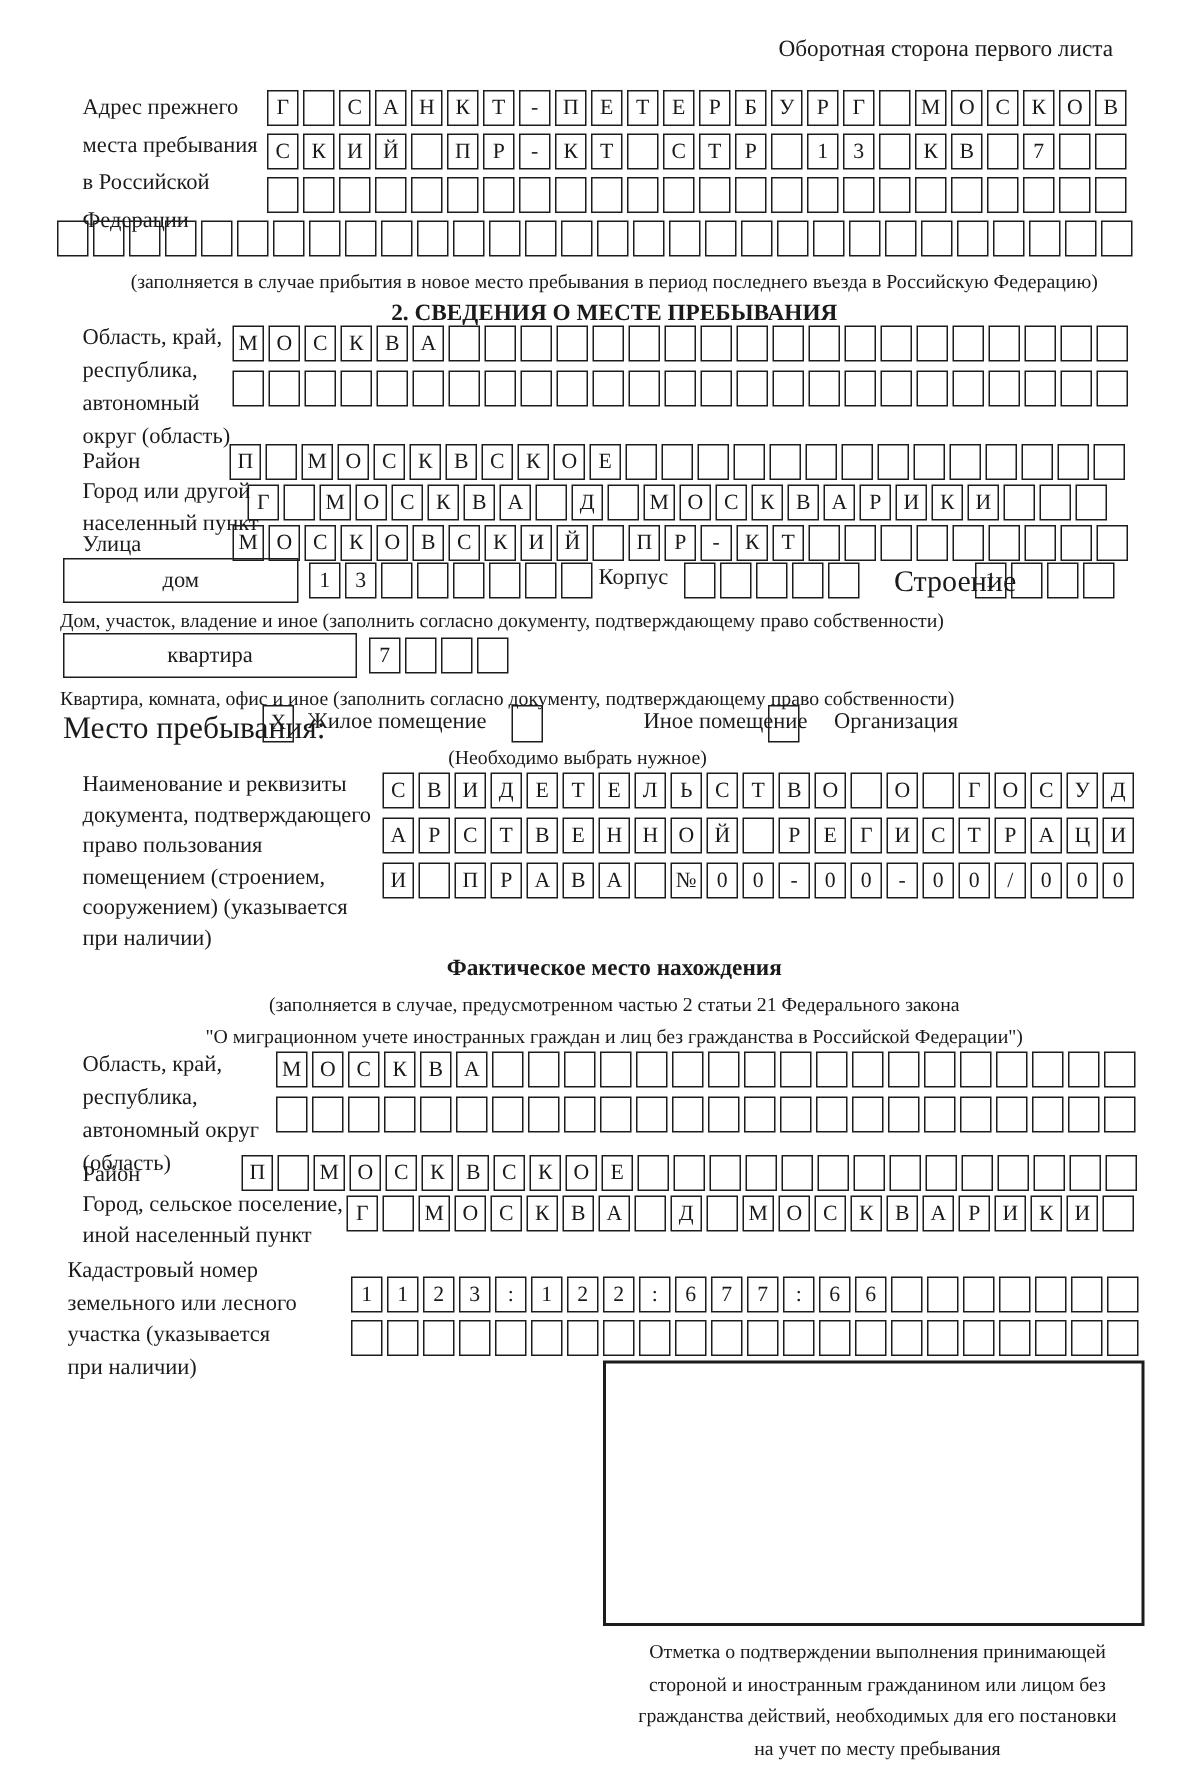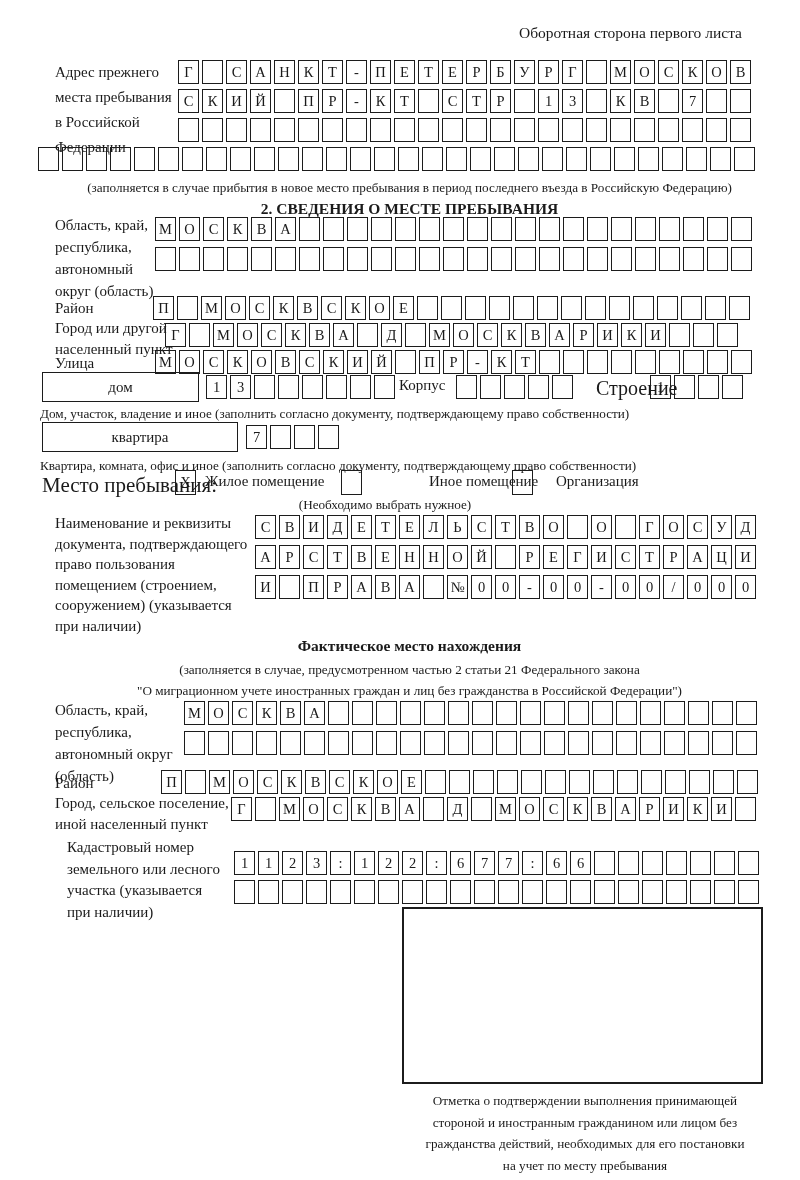--- a/index.html
+++ b/index.html
@@ -537,21 +537,21 @@
     <div class="cell">К</div>
     <div class="cell">В</div>
     <div class="cell">А</div>
     <div class="cell">Р</div>
     <div class="cell">И</div>
     <div class="cell">К</div>
     <div class="cell">И</div>
     <div class="cell"></div>
   </div>
 
-<div class="lbl" style="left:67px;top:837px;width:175px;line-height:21.5px;">Кадастровый номер
+<div class="lbl" style="left:45px;top:837px;width:175px;line-height:21.5px;">Кадастровый номер
 земельного или лесного
 участка (указывается
 при наличии)</div>
 <div class="cellrow" style="left:234px;top:851px;">
     <div class="cell">1</div>
     <div class="cell">1</div>
     <div class="cell">2</div>
     <div class="cell">3</div>
     <div class="cell">:</div>
     <div class="cell">1</div>

